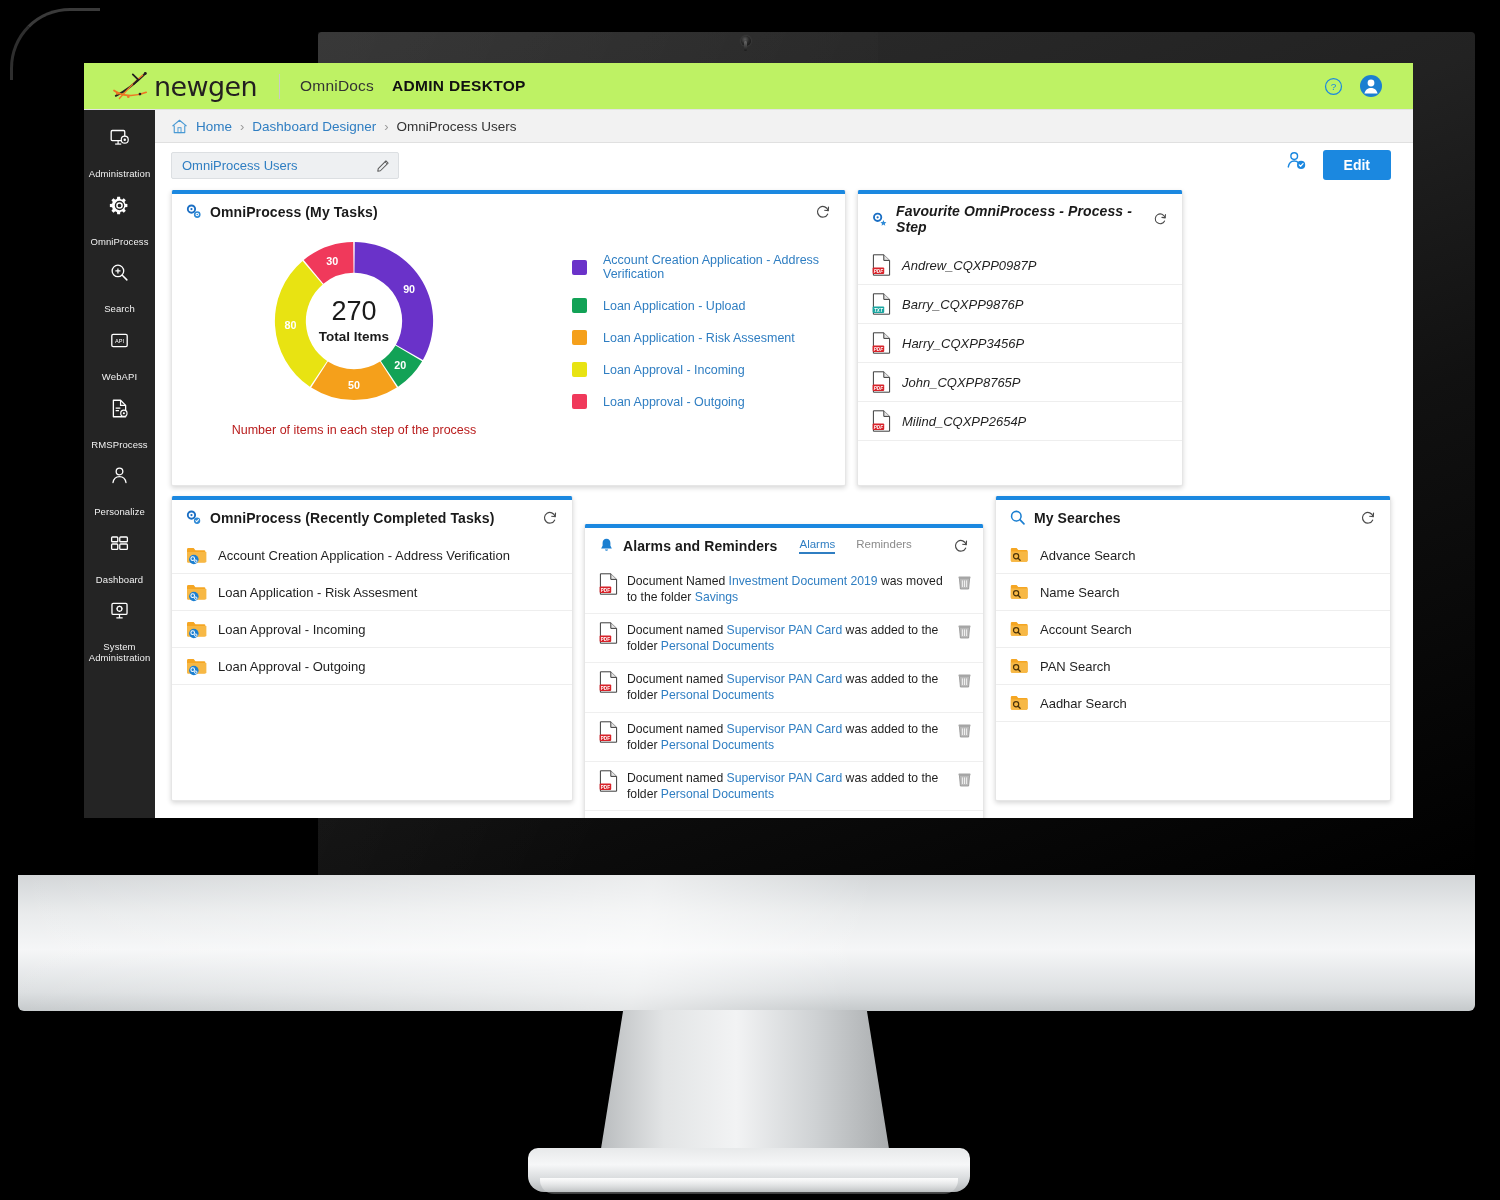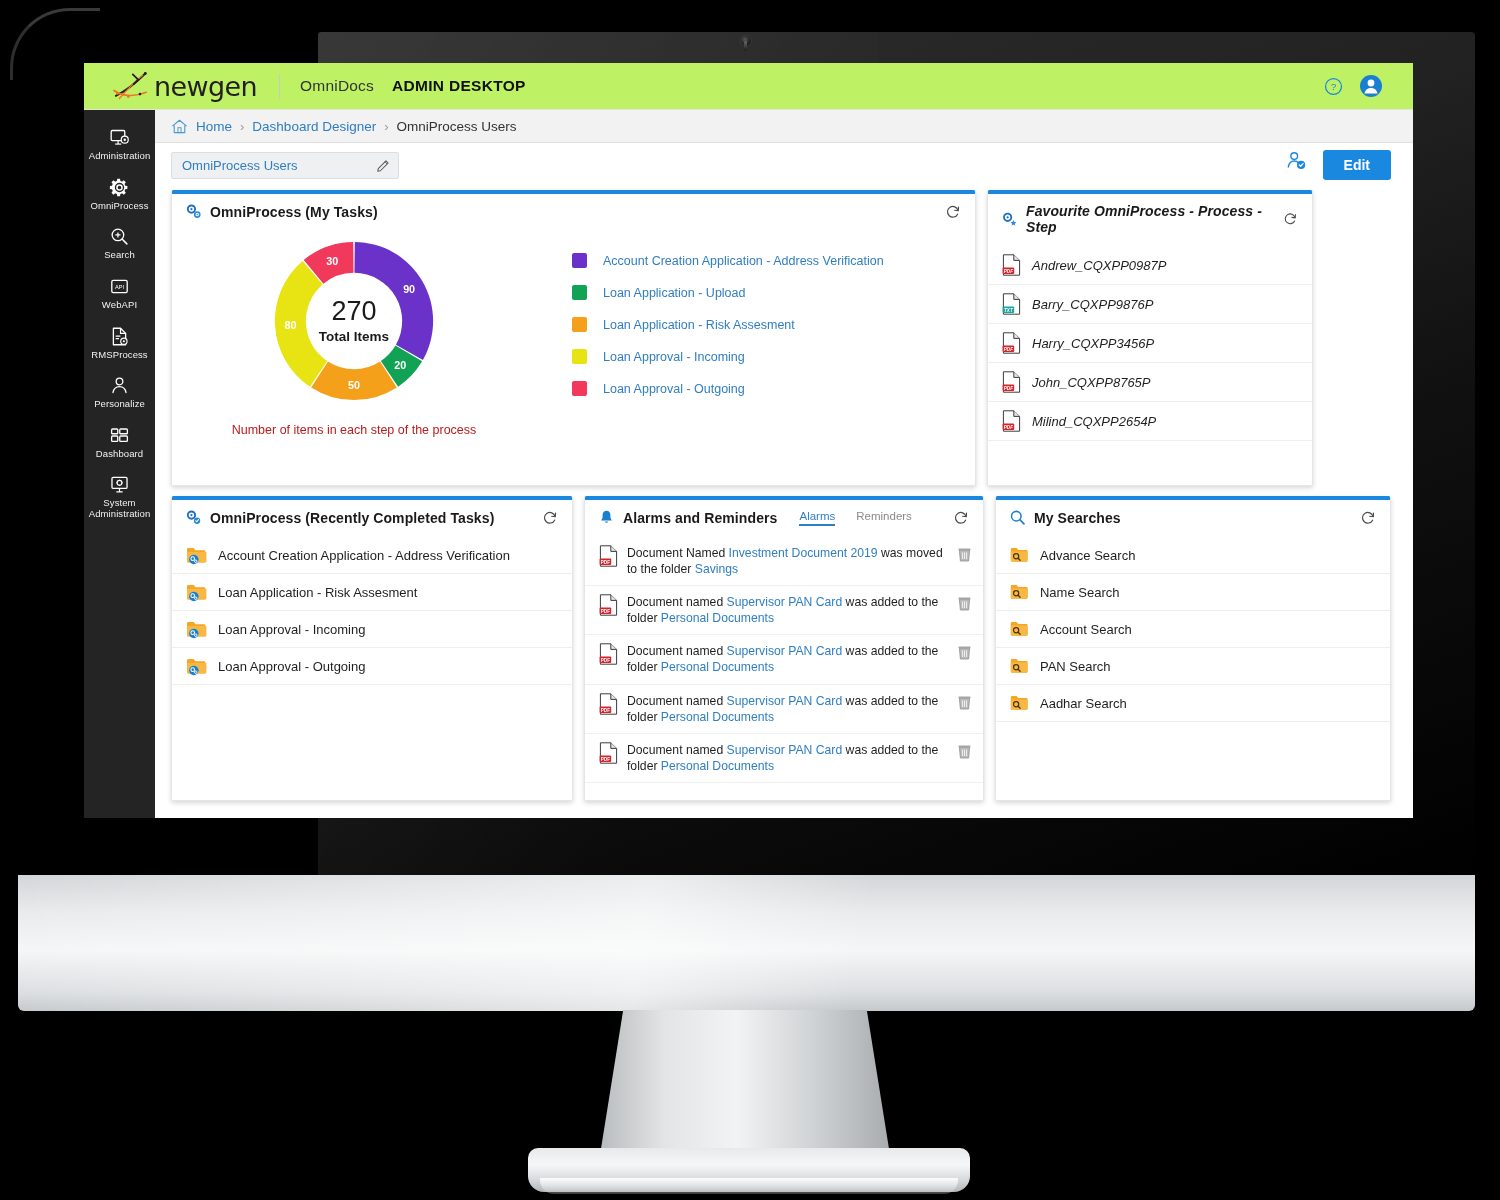--- a/index.html
+++ b/index.html
@@ -102,21 +102,21 @@
   .help-ic { width: 19px; height: 19px; }
   .avatar-ic { width: 24px; height: 24px; }
 
   
   .sidebar {
     position: absolute; left: 0; top: 47px; width: 71px; height: 708px;
     background: #242424; padding-top: 9px;
   }
   .side-item {
     display: flex; flex-direction: column; align-items: center; justify-content: flex-start;
-    padding: 8px 2px 7px; cursor: pointer; gap: 3px;
+    padding: 8px 2px 7px; cursor: pointer; gap: 21px;
   }
   .side-item .si-icon { width: 21px; height: 21px; display: block; }
   .side-item .si-label {
     color: #f2f2f2; font-size: 9.5px; text-align: center; line-height: 1.12; letter-spacing: .1px;
   }
 
   
   .main {
     position: absolute; left: 71px; top: 47px; width: 1258px; height: 708px;
     background: #ffffff;
@@ -162,24 +162,24 @@
     content: ""; position: absolute; left: 0; top: 0; right: 0; height: 4px; background: #1b88e0;
   }
   .card-head {
     display: flex; align-items: center; padding: 13px 14px 11px 13px; gap: 8px;
   }
   .card-title { font-size: 14px; color: #1a1a1a; font-weight: bold; letter-spacing: .1px; }
   .head-ic { width: 17px; height: 17px; flex: none; }
   .refresh-ic { margin-left: auto; width: 16px; height: 16px; cursor: pointer; }
 
   
-  .card-mytasks { width: 805px; height: 296px; }
+  .card-mytasks { width: 675px; height: 296px; }
   .card-fav { width: 326px; height: 296px; font-style: italic; }
   .card-completed { width: 404px; height: 305px; }
-  .card-alarms { width: 402px; height: 305px; }
+  .card-alarms { width: 402px; height: 305px; margin-top: 28px; }
   .card-searches { width: 398px; height: 305px; }
 
   
   .chart-body { display: flex; padding: 0 6px; }
   .donut-col { width: 352px; display: flex; flex-direction: column; align-items: center; }
   .donut-wrap { position: relative; width: 172px; height: 172px; margin-top: 4px; }
   .donut-center { position: absolute; inset: 0; display: flex; flex-direction: column;
     align-items: center; justify-content: center; pointer-events: none; }
   .donut-total { font-size: 27px; color: #1a1a1a; line-height: 1; }
   .donut-sub { font-size: 13.5px; color: #1a1a1a; font-weight: bold; margin-top: 4px; }

